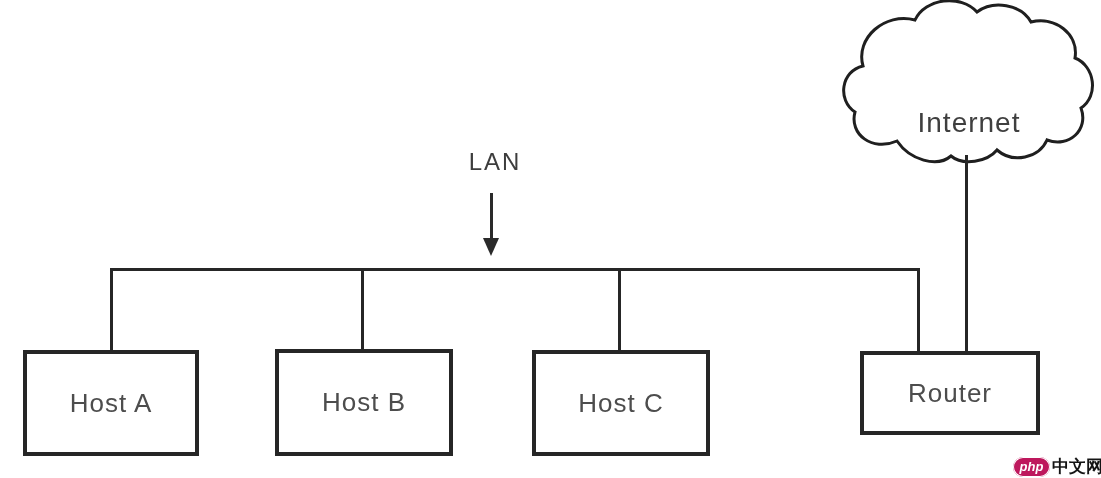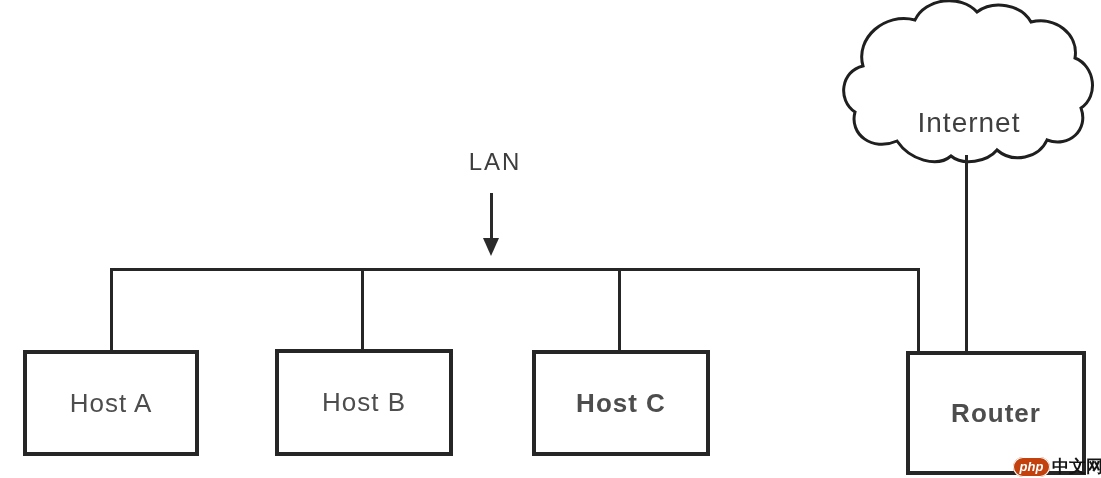--- a/index.html
+++ b/index.html
@@ -80,38 +80,38 @@
     background: #ffffff;
     display: flex;
     align-items: center;
     justify-content: center;
     font-size: 26px;
     color: #4d4d4d;
     letter-spacing: 1px;
   }
   .node-host-a { left: 23px;  top: 350px; width: 176px; height: 106px; }
   .node-host-b { left: 275px; top: 349px; width: 178px; height: 107px; }
-  .node-host-c { left: 532px; top: 350px; width: 178px; height: 106px; font-weight: bold; }
-  .node-router { left: 906px; top: 351px; width: 180px; height: 124px; font-weight: bold; }
+  .node-host-c { left: 532px; top: 350px; width: 178px; height: 106px; }
+  .node-router { left: 860px; top: 351px; width: 180px; height: 84px; }
   
   .watermark {
     position: absolute;
     left: 1013px;
     top: 456px;
     height: 21px;
     display: flex;
     align-items: center;
   }
   .wm-badge {
     display: inline-flex;
     align-items: center;
     justify-content: center;
     width: 37px;
     height: 20px;
-    background: #c2410c;
+    background: #be185d;
     color: #ffffff;
     border-radius: 10px;
     font-size: 13px;
     font-weight: bold;
     font-style: italic;
     box-shadow: inset 0 0 0 1px #ffffff;
   }
   .wm-text {
     margin-left: 2px;
     font-size: 17px;

